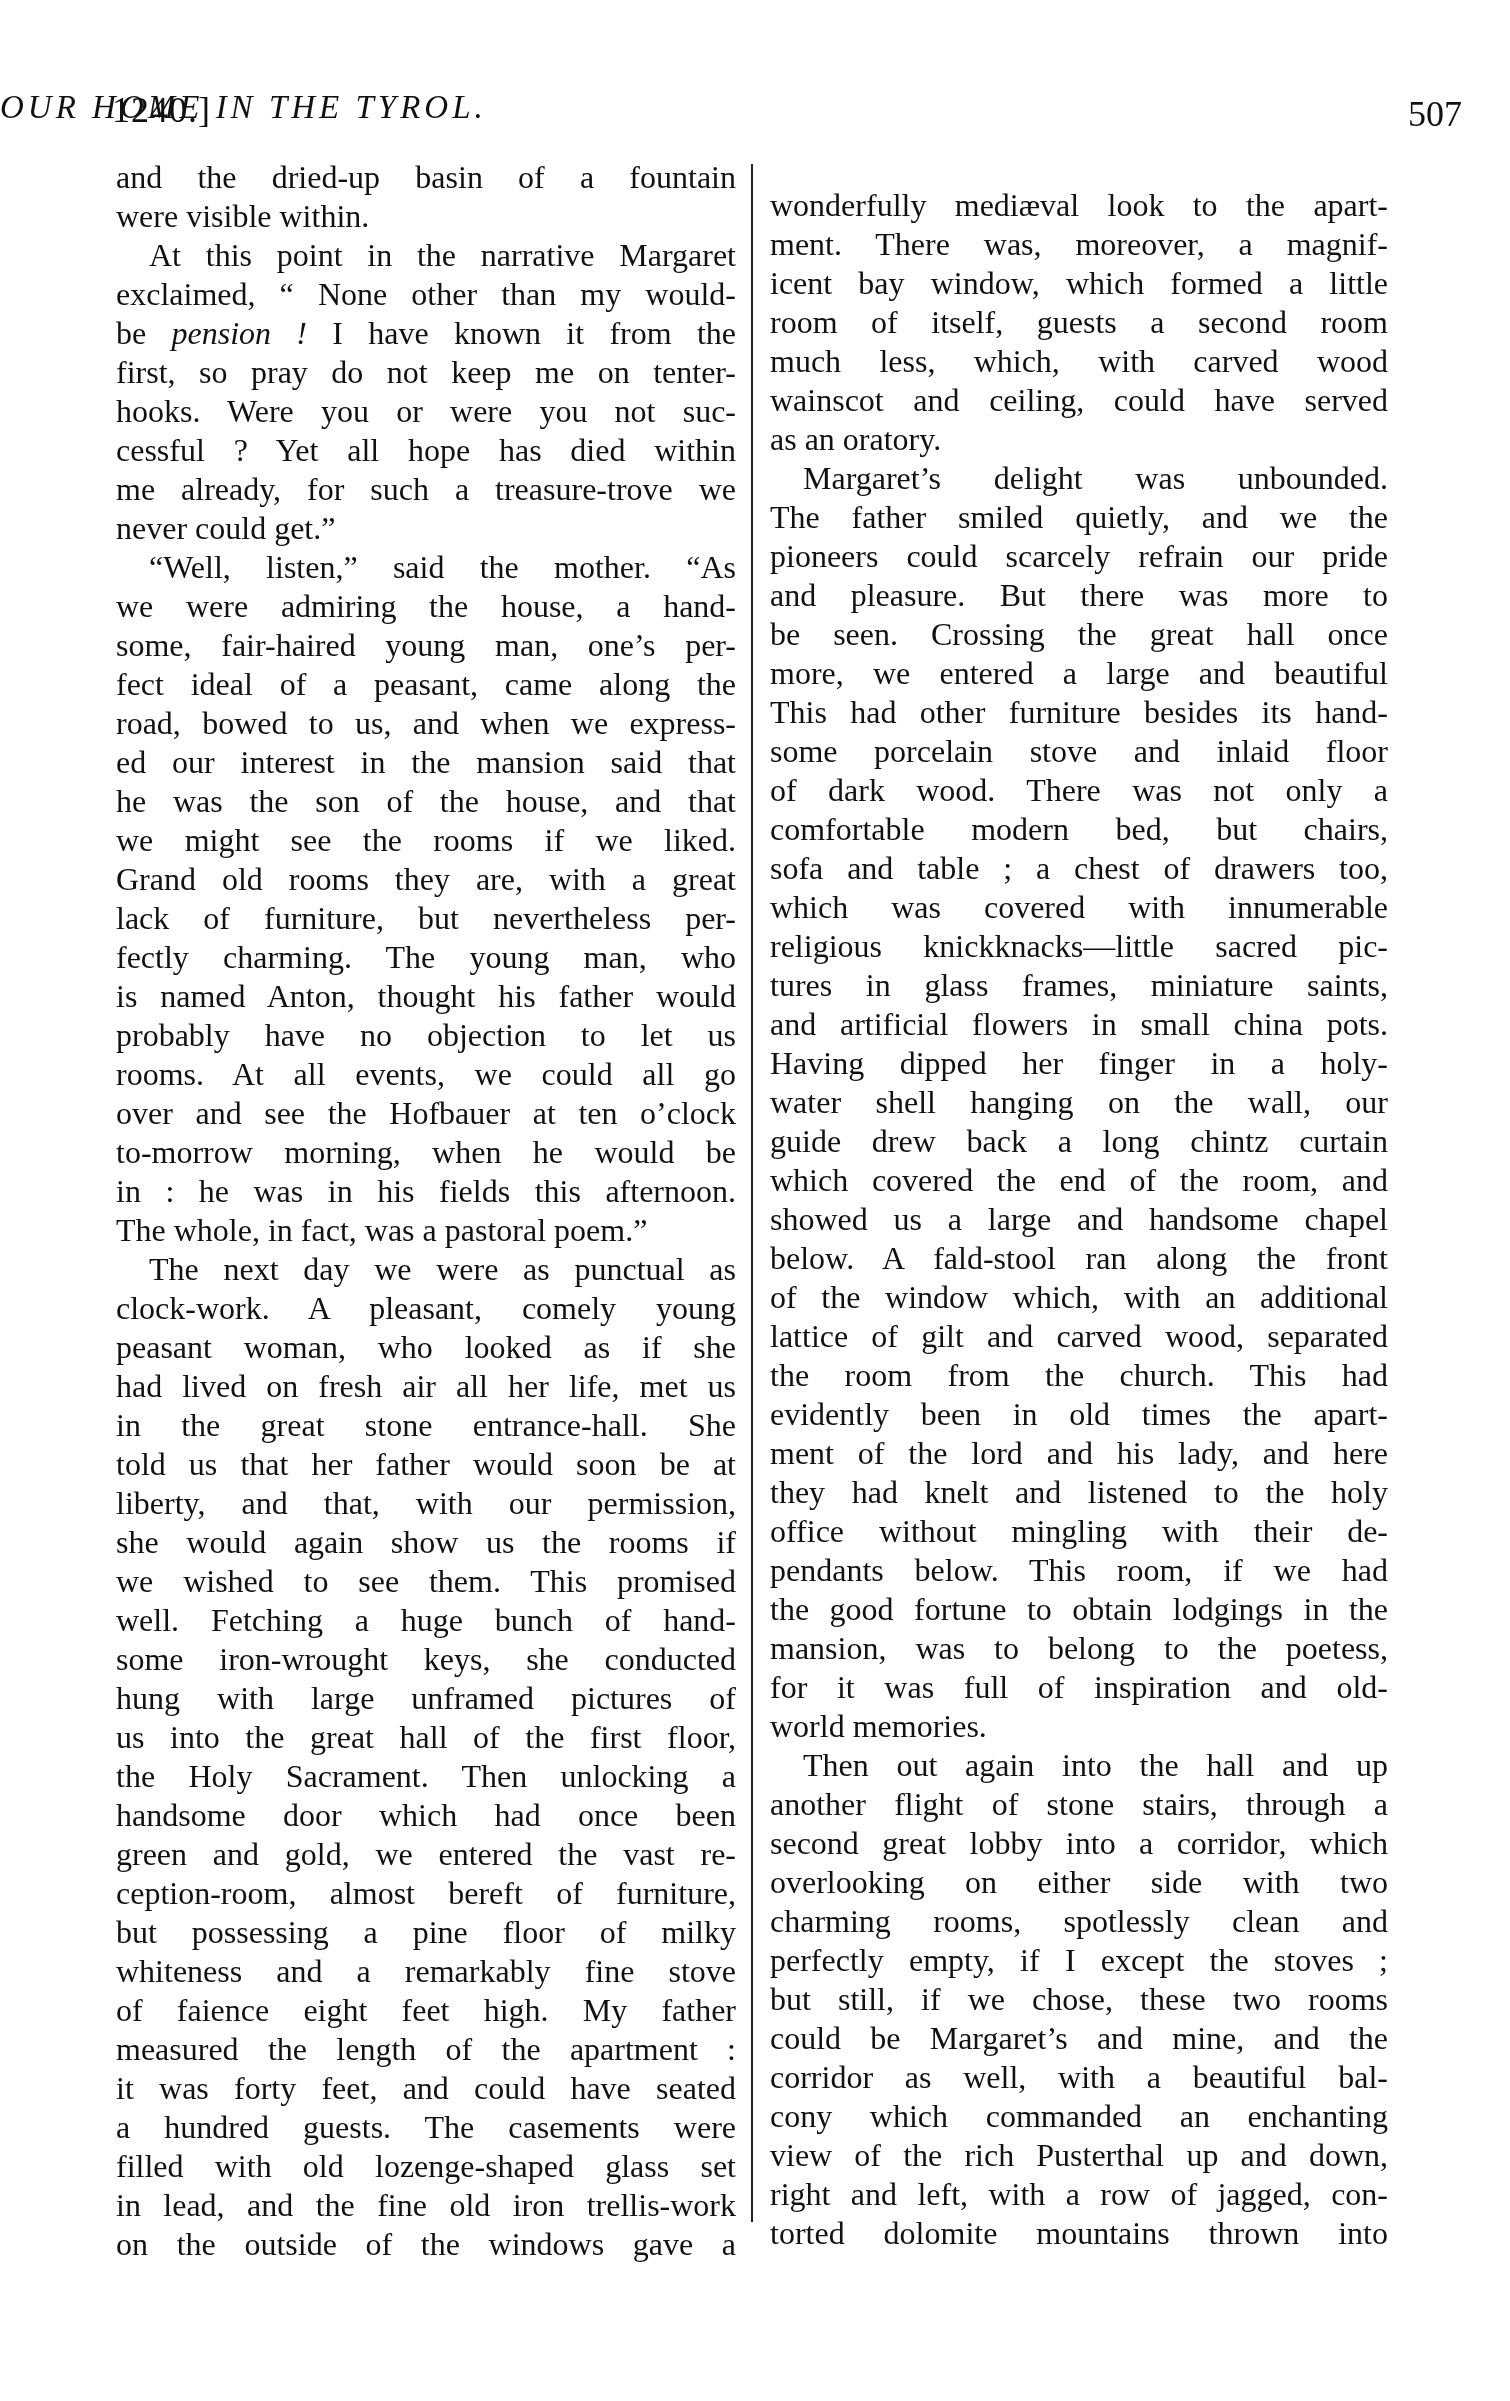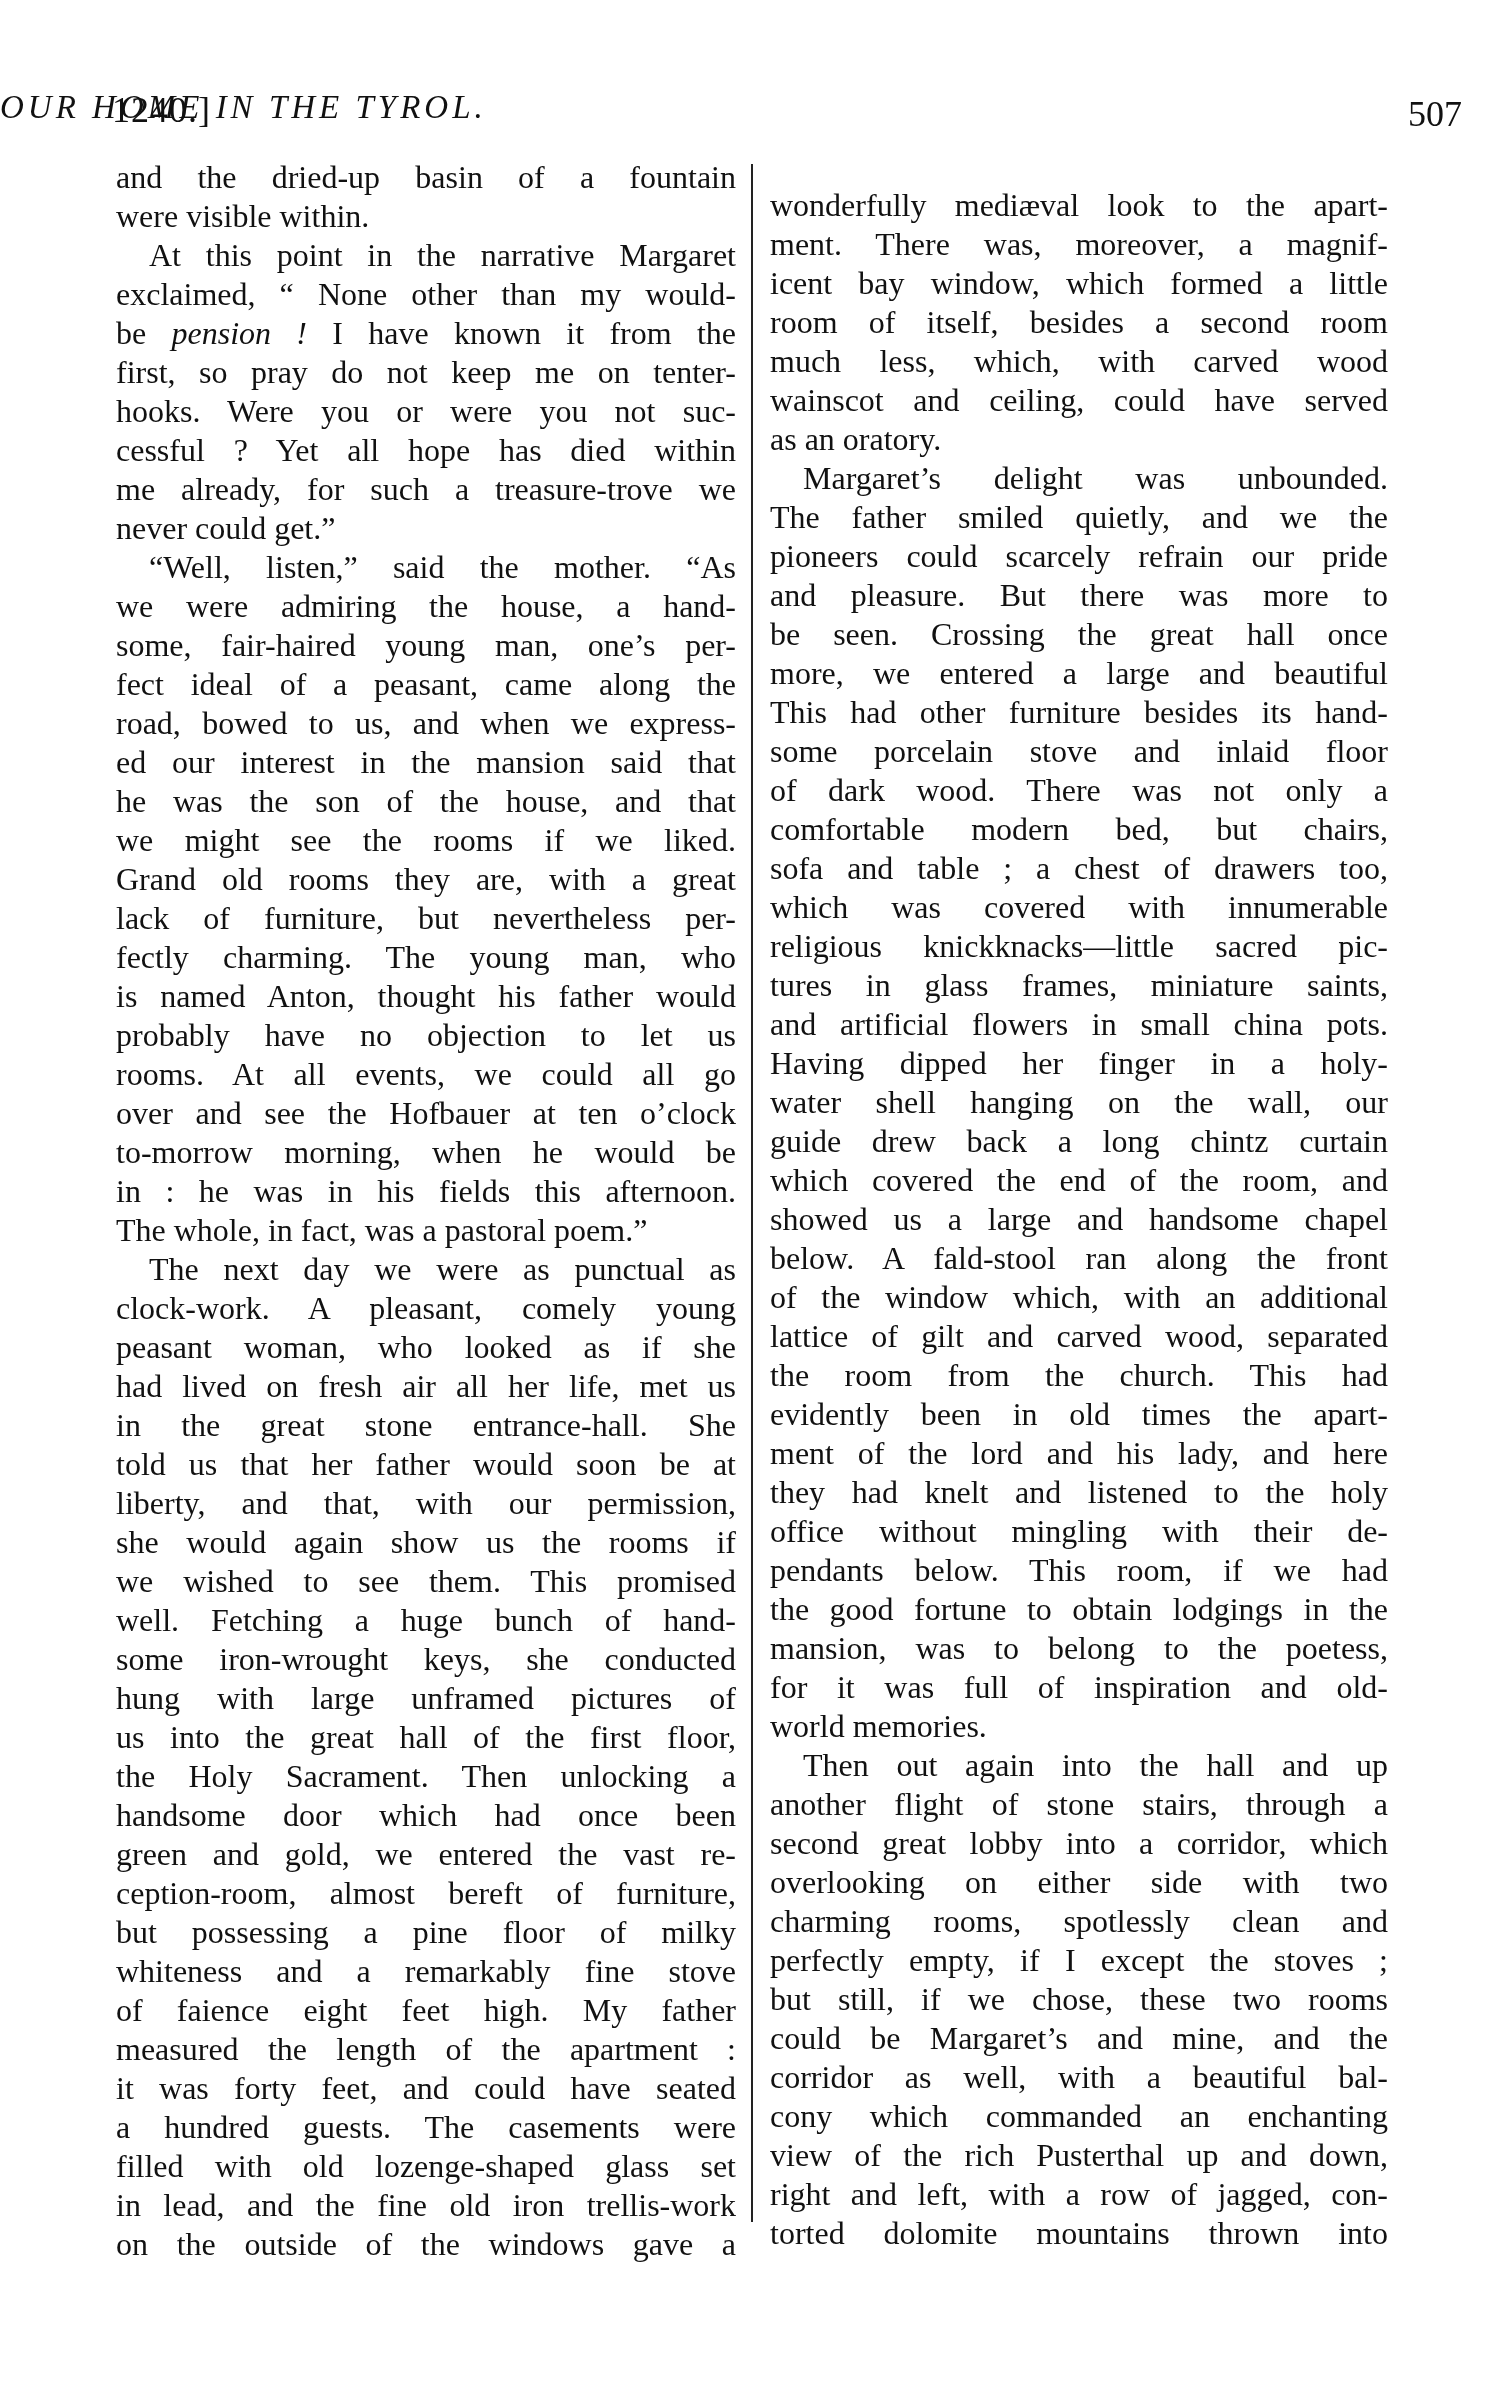--- a/index.html
+++ b/index.html
@@ -100,21 +100,21 @@
     <span class="line">a hundred guests.  The casements were</span>
     <span class="line">filled with old lozenge-shaped glass set</span>
     <span class="line">in lead, and the fine old iron trellis-work</span>
     <span class="line">on the outside of the windows gave a</span>
   </div>
 <div class="rule"></div>
 <div class="col col-right" id="col-right">
     <span class="line">wonderfully mediæval look to the apart-</span>
     <span class="line">ment.  There was, moreover, a magnif-</span>
     <span class="line">icent bay window, which formed a little</span>
-    <span class="line">room of itself, besides a second room</span>
+    <span class="line">room of itself, guests a second room</span>
     <span class="line">much less, which, with carved wood</span>
     <span class="line">wainscot and ceiling, could have served</span>
     <span class="line last">as an oratory.</span>
     <span class="line indent">Margaret’s delight was unbounded.</span>
     <span class="line">The father smiled quietly, and we the</span>
     <span class="line">pioneers could scarcely refrain our pride</span>
     <span class="line">and pleasure.  But there was more to</span>
     <span class="line">be seen.  Crossing the great hall once</span>
     <span class="line">more, we entered a large and beautiful</span>
     <span class="line">This had other furniture besides its hand-</span>

